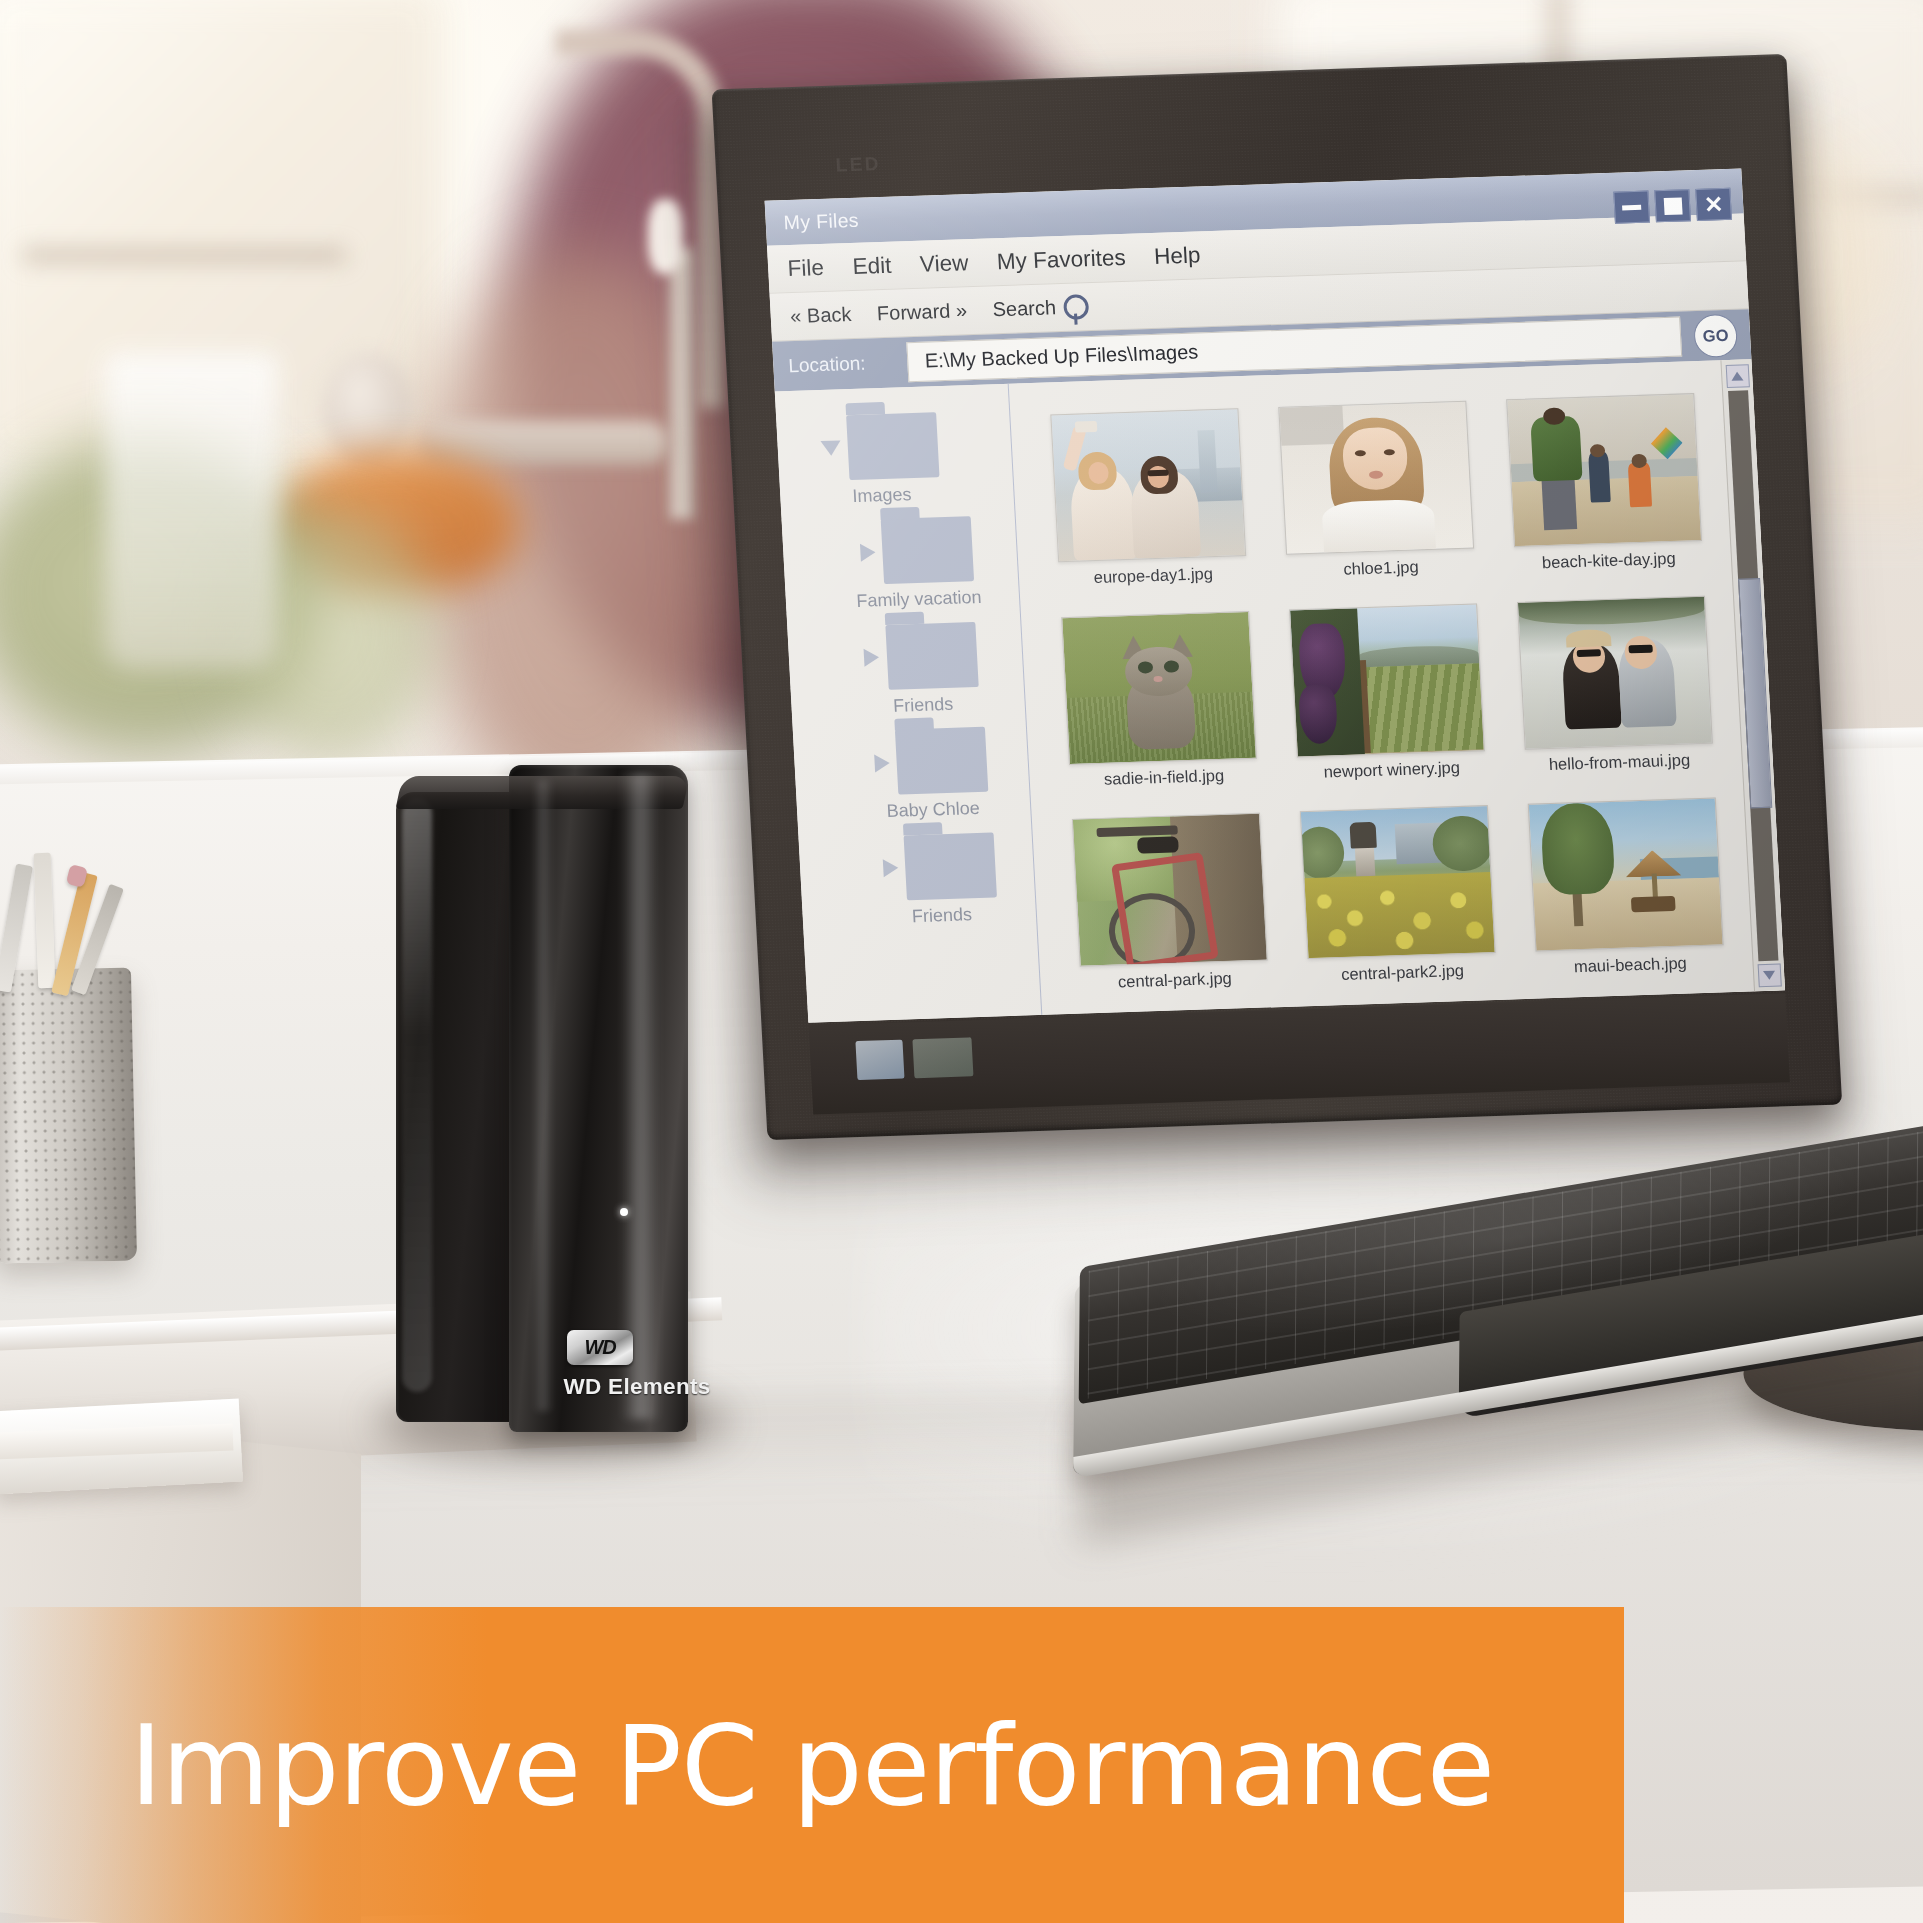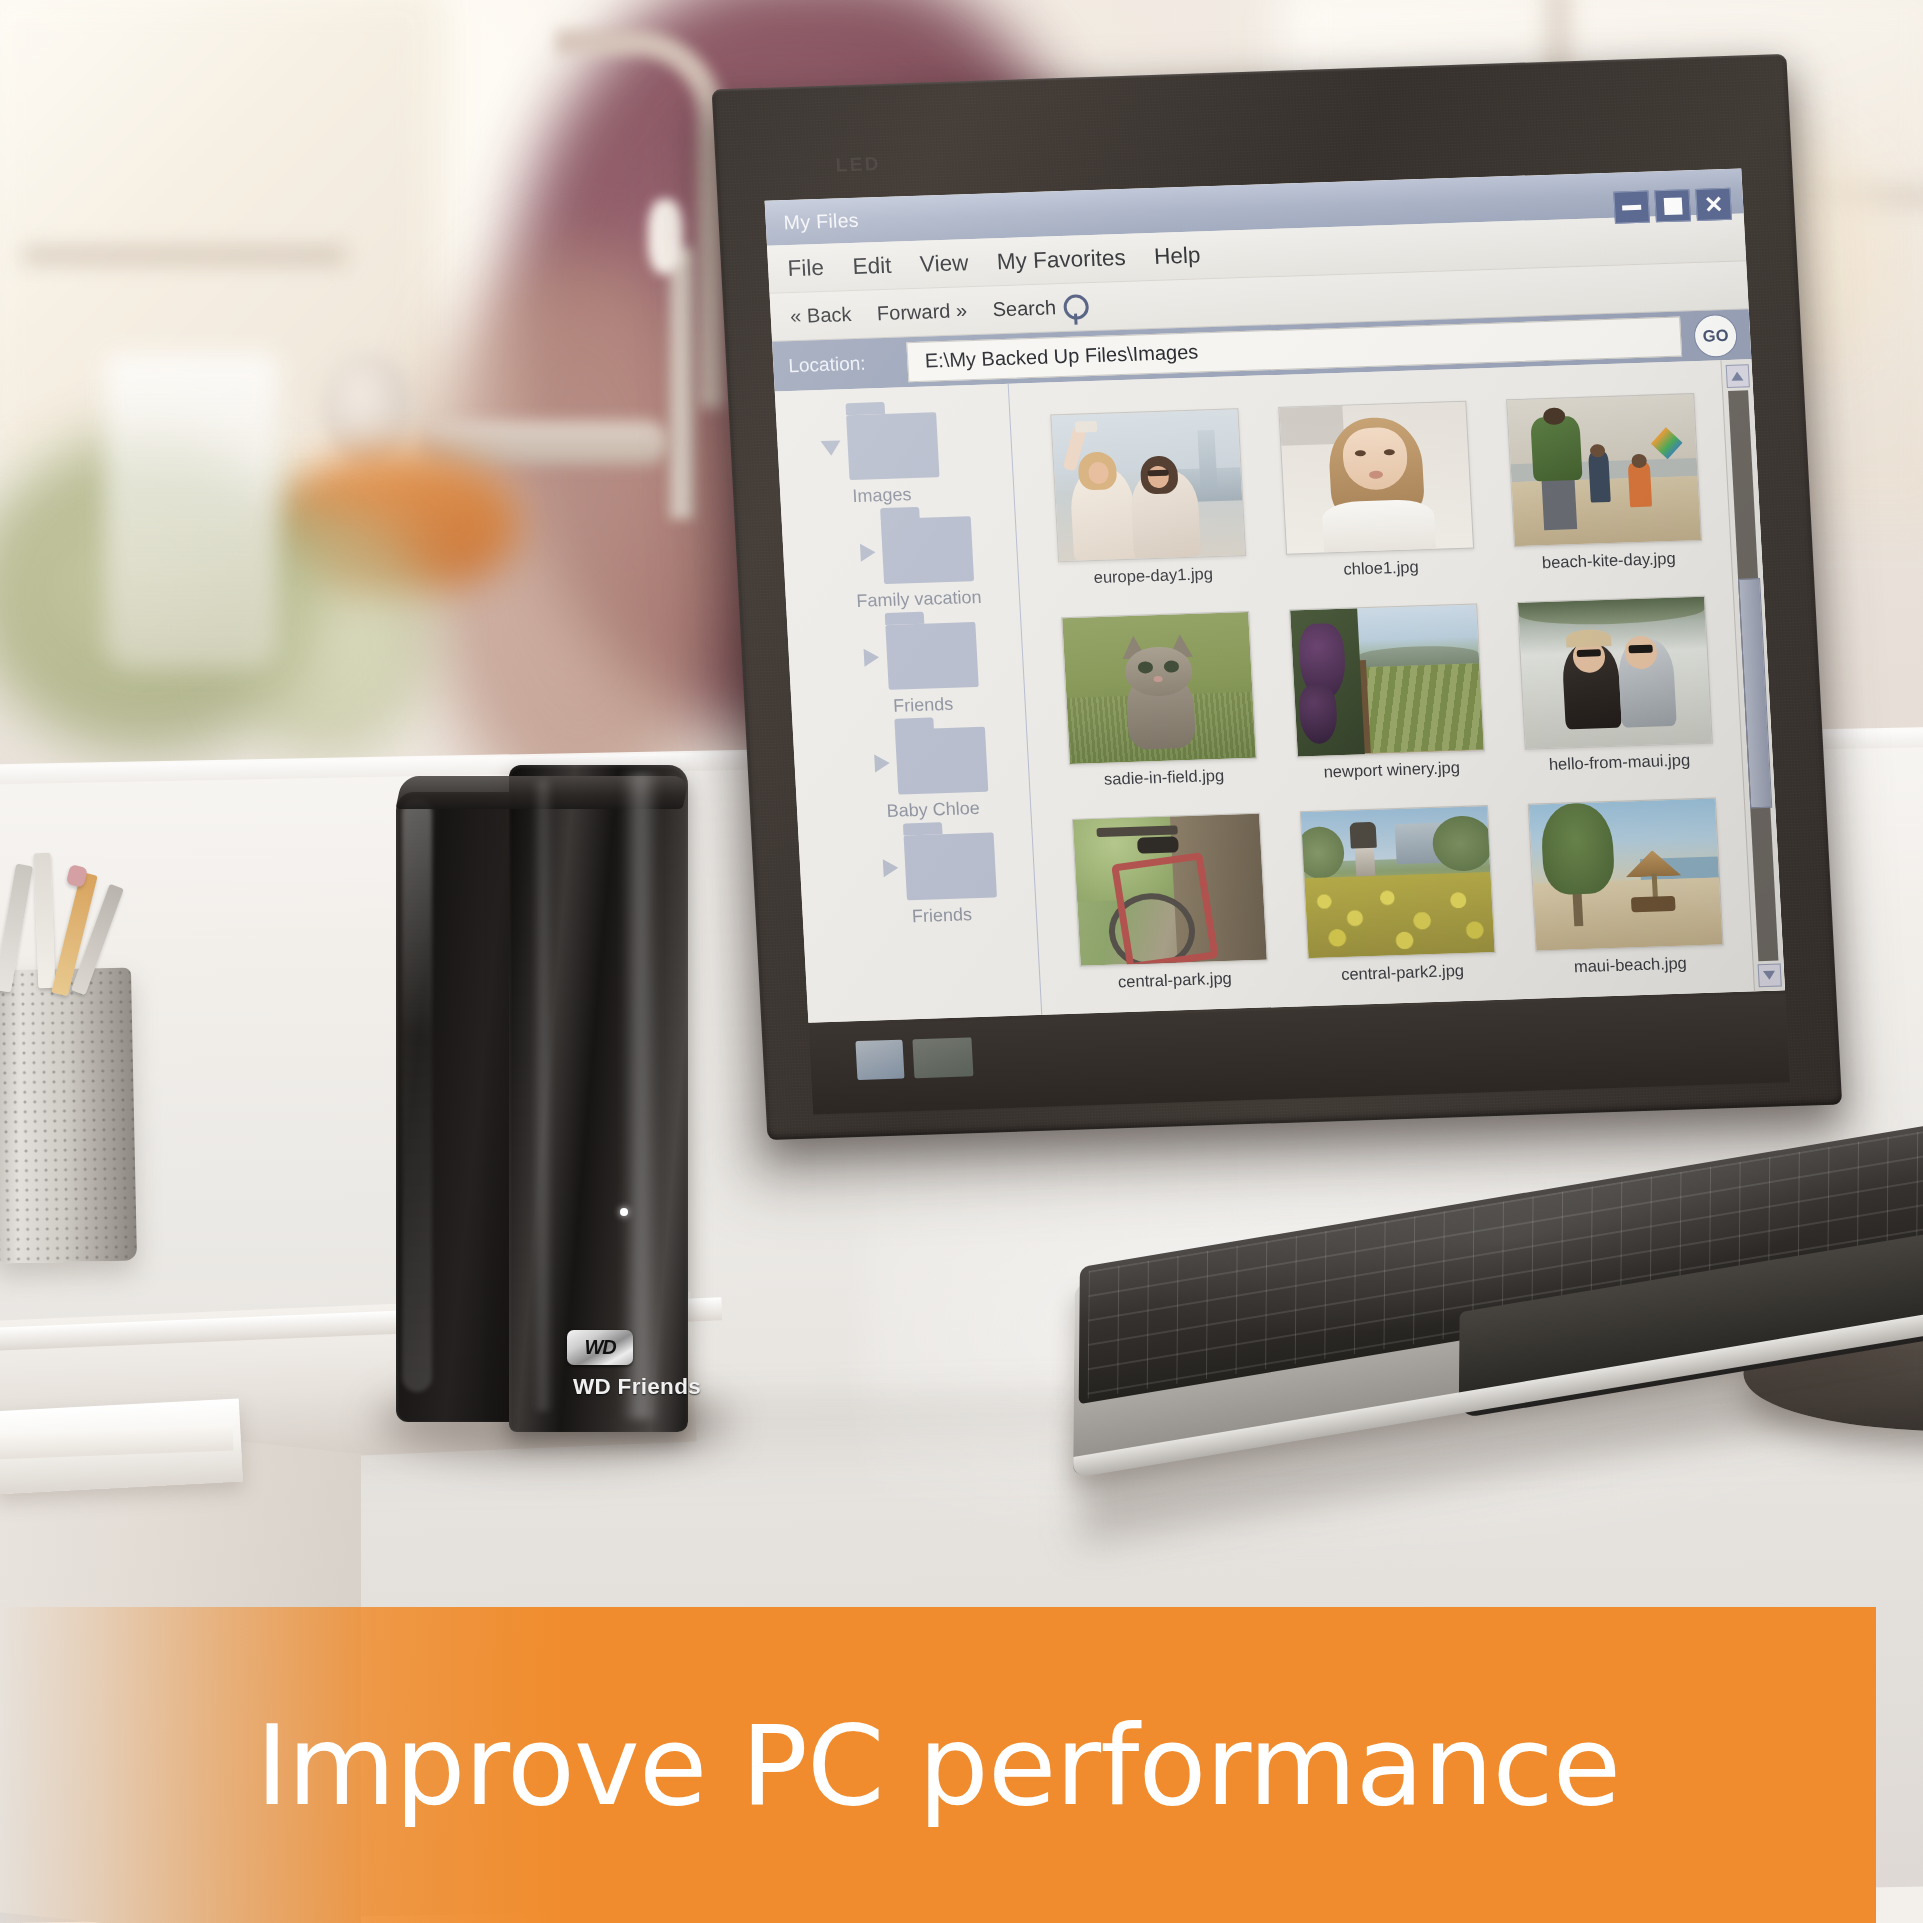--- a/index.html
+++ b/index.html
@@ -381,21 +381,21 @@
     background-image:
       linear-gradient(90deg,rgba(255,255,255,.18) 0 1.5px,rgba(0,0,0,0) 1.5px 30px),
       linear-gradient(180deg,rgba(255,255,255,.13) 0 1.5px,rgba(0,0,0,0) 1.5px 24px);
     background-size:30px 100%,100% 24px;opacity:.8;}
   .kb-keys2{position:absolute;left:13.5px;top:10.5px;width:858px;height:126px;
     background-image:radial-gradient(ellipse at 50% 30%,rgba(255,255,255,.1),rgba(0,0,0,0) 60%);}
   .kb-edge{position:absolute;left:0;top:192px;width:887px;height:21px;border-radius:0 0 15px 15px;
     background:linear-gradient(180deg,#e6e4e0,#b4b1ac);}
 
   
-  #banner{position:absolute;left:0;top:1607px;width:1876px;height:317px;
+  #banner{position:absolute;left:0;top:1607px;width:1624px;height:317px;
     background:linear-gradient(90deg,
       rgba(240,140,45,0) 0%,
       rgba(240,140,45,.18) 5%,
       rgba(240,140,45,.52) 12%,
       rgba(240,140,45,.86) 20%,
       #f08c2d 30%,
       #f08c2d 100%);text-align:right;}
   #banner .inner{position:absolute;inset:0;display:flex;align-items:center;justify-content:center;}
   #banner .txt{color:#fff;font-size:111px;font-weight:400;letter-spacing:-0.8px;
     font-family:"DejaVu Sans",sans-serif;white-space:nowrap;}
@@ -736,21 +736,21 @@
     <div class="dr-side"></div>
     <div class="dr-side-hi"></div>
     <div class="dr-front"></div>
     <div class="dr-top"></div>
     <div class="dr-gloss"></div>
     <div class="dr-gloss2"></div>
     <div class="dr-led"></div>
     <div class="wd-badge">
       <span>WD</span>
     </div>
-    <div class="wd-text">WD Friends</div>
+    <div class="wd-text">WD Elements</div>
   </div>
 
   <div id="banner">
     <div class="inner">
       <div class="txt">Improve PC performance</div>
     </div>
   </div>
 
 </div>
 

